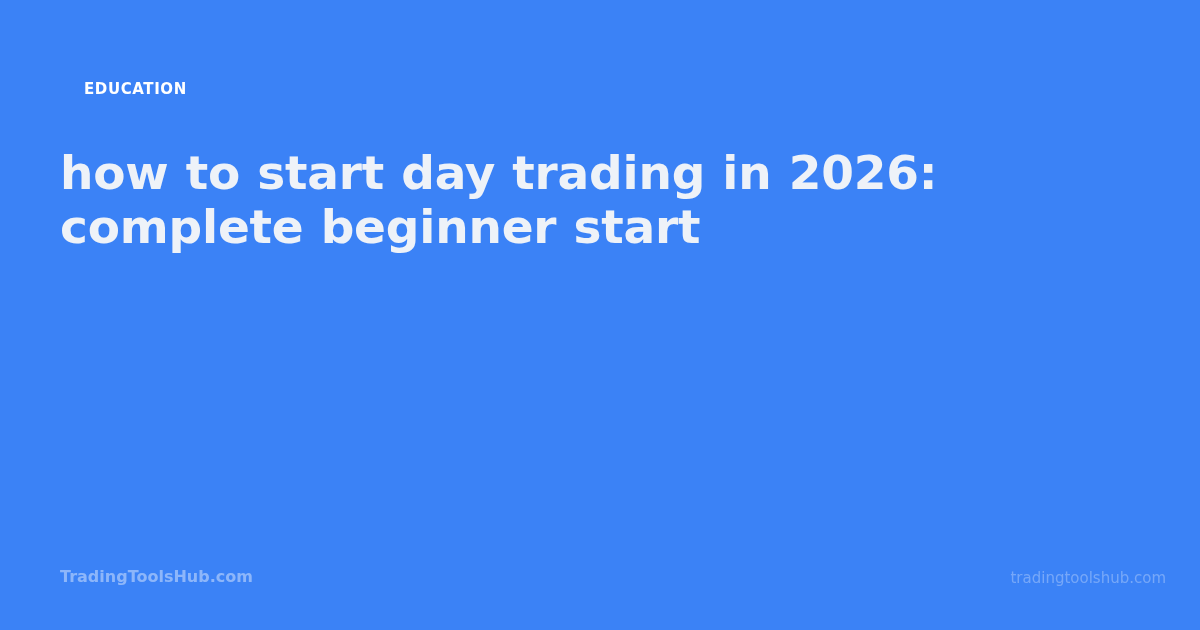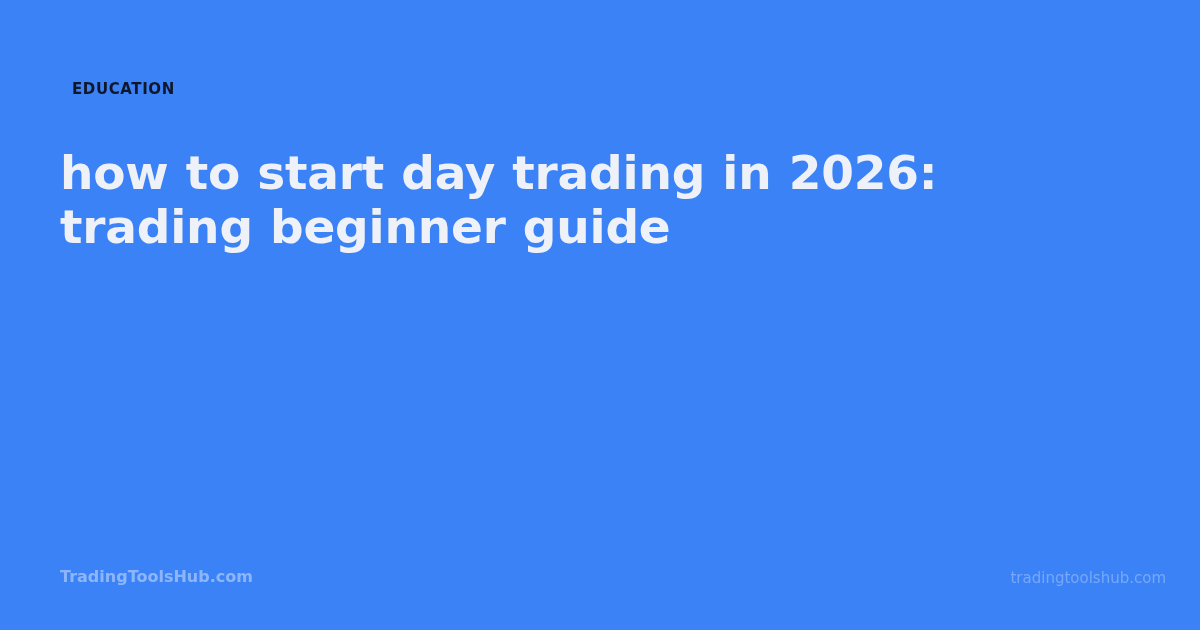--- a/index.html
+++ b/index.html
@@ -21,28 +21,28 @@
     box-sizing: border-box;
     width: 1200px;
     height: 630px;
     background-color: #3b82f6;
     overflow: hidden;
   }
 
   
   .eyebrow {
     position: absolute;
-    left: 72px;
+    left: 84px;
     top: 82px;
     margin: 0;
     font-size: 15px;
     font-weight: bold;
     line-height: 1;
     letter-spacing: 0.6px;
-    color: #0f172a;
+    color: #ffffff;
     text-transform: uppercase;
     white-space: nowrap;
   }
 
   
   .headline {
     position: absolute;
     left: 60px;
     top: 146px;
     width: 880px;
@@ -80,19 +80,19 @@
     white-space: nowrap;
   }
 </style>
 </head>
 <body>
 
 <div class="card">
 
   <p class="eyebrow">EDUCATION</p>
 
-  <h1 class="headline">how to start day trading in 2026: trading beginner guide</h1>
+  <h1 class="headline">how to start day trading in 2026: complete beginner start</h1>
 
   <p class="footer-brand">TradingToolsHub.com</p>
 
   <p class="footer-domain">tradingtoolshub.com</p>
 
 </div>
 
 </body></html>

